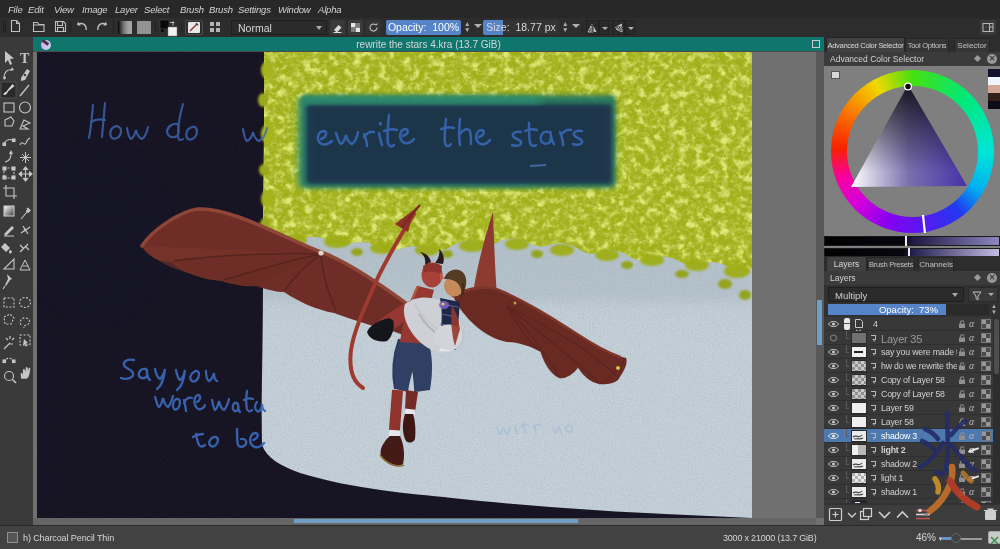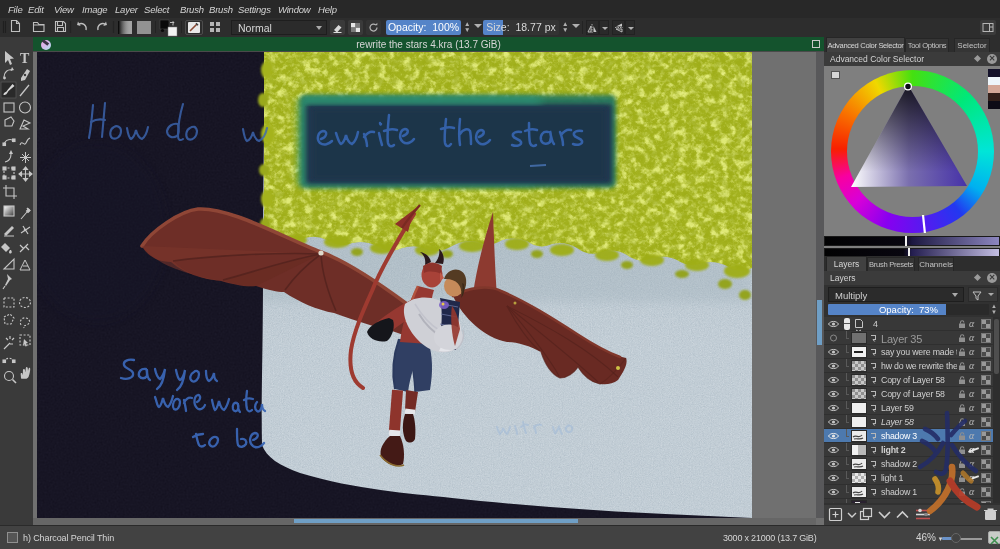--- a/index.html
+++ b/index.html
@@ -18,21 +18,21 @@
     <div class="mtxt" style="left:8px;top:4px;">File</div>
     <div class="mtxt" style="left:28px;top:4px;">Edit</div>
     <div class="mtxt" style="left:54px;top:4px;">View</div>
     <div class="mtxt" style="left:82px;top:4px;">Image</div>
     <div class="mtxt" style="left:115px;top:4px;">Layer</div>
     <div class="mtxt" style="left:144px;top:4px;">Select</div>
     <div class="mtxt" style="left:180px;top:4px;">Brush</div>
     <div class="mtxt" style="left:209px;top:4px;">Brush</div>
     <div class="mtxt" style="left:238px;top:4px;">Settings</div>
     <div class="mtxt" style="left:278px;top:4px;">Window</div>
-    <div class="mtxt" style="left:318px;top:4px;">Help</div>
+    <div class="mtxt" style="left:318px;top:4px;">Alpha</div>
   </div>
 
   <div id="toolbar" class="abs" style="left:0;top:18px;width:1000px;height:19px;background:#2d2d2d;">
     <svg class="abs" style="left:0;top:0;" width="1000" height="19" viewBox="0 0 1000 19">
       <g stroke="#bfbfbf" stroke-width="1.1" fill="none">
 
         <path d="M3.5 3v12 M5.5 3v12" stroke="#1f1f1f"></path>
 
         <path d="M11.5 2.5h5l3 3v8h-8z M16.5 2.5v3h3"></path>
 
@@ -236,21 +236,21 @@
           <linearGradient id="tbxg" x1="0" y1="0" x2="1" y2="1">
             <stop offset="0" stop-color="#fff"></stop>
             <stop offset="1" stop-color="#3a3a3a"></stop>
           </linearGradient>
         </defs>
     </svg>
   </div>
 
   <div class="abs" style="left:33px;top:37px;width:791px;height:488px;background:#707070;">
 
-    <div class="abs" style="left:0;top:0;width:791px;height:15px;background:#14532d;border-bottom:1px solid #4a4a4a;padding-left:8px;">
+    <div class="abs" style="left:0;top:0;width:791px;height:15px;background:#0f766e;border-bottom:1px solid #4a4a4a;padding-left:8px;">
       <div class="abs" style="left:8px;top:3px;width:10px;height:10px;border-radius:50%;background:linear-gradient(135deg,#e9a8e2 0%,#d9b3ea 40%,#aee3ef 100%);"></div>
       <div class="abs" style="left:9px;top:4px;width:7px;height:3px;background:#3c3347;transform:rotate(38deg);"></div>
       <div class="abs txt" style="left:0;top:2px;width:791px;text-align:center;font-size:10px;">rewrite the stars 4.kra (13.7 GiB)</div>
       <div class="abs" style="right:4px;top:3px;width:8px;height:8px;border:1px solid #c9c9c9;"></div>
     </div>
 
     <div id="paintwrap" class="abs" style="left:4px;top:15px;width:715px;height:466px;background:#b7c2c9;overflow:hidden;">
 <svg width="715" height="466" viewBox="0 0 715 466">
 <defs>
   <filter id="grainL" x="0" y="0" width="100%" height="100%">
@@ -764,21 +764,21 @@
       <svg class="abs" style="left:3px;top:2px;" width="13" height="10">
             <path d="M1.5 5c2-3.4 8-3.4 10 0c-2 3.4-8 3.4-10 0z" fill="none" stroke="#c6c6c6" stroke-width="1"></path>
             <circle cx="6.5" cy="5" r="1.6" fill="#c6c6c6"></circle>
           </svg>
       <div class="abs" style="left:22px;top:0;width:1px;height:8px;background:#5a5a5a;"></div>
           <div class="abs" style="left:22px;top:7px;width:3px;height:1px;background:#5a5a5a;"></div>
       <div class="abs" style="left:27px;top:1px;width:16px;height:12px;background:#efefef;border:1px solid #2a2a2a;"></div>
       <svg class="abs" style="left:45px;top:2px;" width="9" height="10">
             <path d="M2 2h5v5h-2l1.5 2-2-1-1-2h2.5v-3h-4z" fill="#b8b8b8"></path>
           </svg>
-      <div class="abs" style="left:57px;top:2px;color:#d0d0d0;font-size:8.8px;letter-spacing:-0.2px;white-space:nowrap;width:76px;overflow:hidden;font-style:italic;">Layer 58</div>
+      <div class="abs" style="left:57px;top:2px;color:#d0d0d0;font-size:8.8px;letter-spacing:-0.2px;white-space:nowrap;width:76px;overflow:hidden;">Layer 58</div>
       <svg class="abs" style="left:133px;top:2px;" width="10" height="10">
             <rect x="2" y="4.5" width="6" height="4.5" fill="#8f8f8f"></rect>
             <path d="M3.5 4.5v-1a1.7 1.7 0 0 1 3.4 0" fill="none" stroke="#8f8f8f" stroke-width="1.1"></path>
           </svg>
       <div class="abs" style="left:145px;top:1px;color:#b8b8b8;font-size:10px;font-style:italic;font-family:'Liberation Serif',serif;">α</div>
       <svg class="abs" style="left:157px;top:2px;" width="10" height="10">
             <rect x="0.5" y="0.5" width="9" height="9" fill="none" stroke="#777" stroke-width="1"></rect>
             <rect x="1" y="1" width="4" height="4" fill="#999"></rect>
             <rect x="5" y="5" width="4" height="4" fill="#999"></rect>
             <rect x="5" y="1" width="4" height="4" fill="#4a4a4a"></rect>

